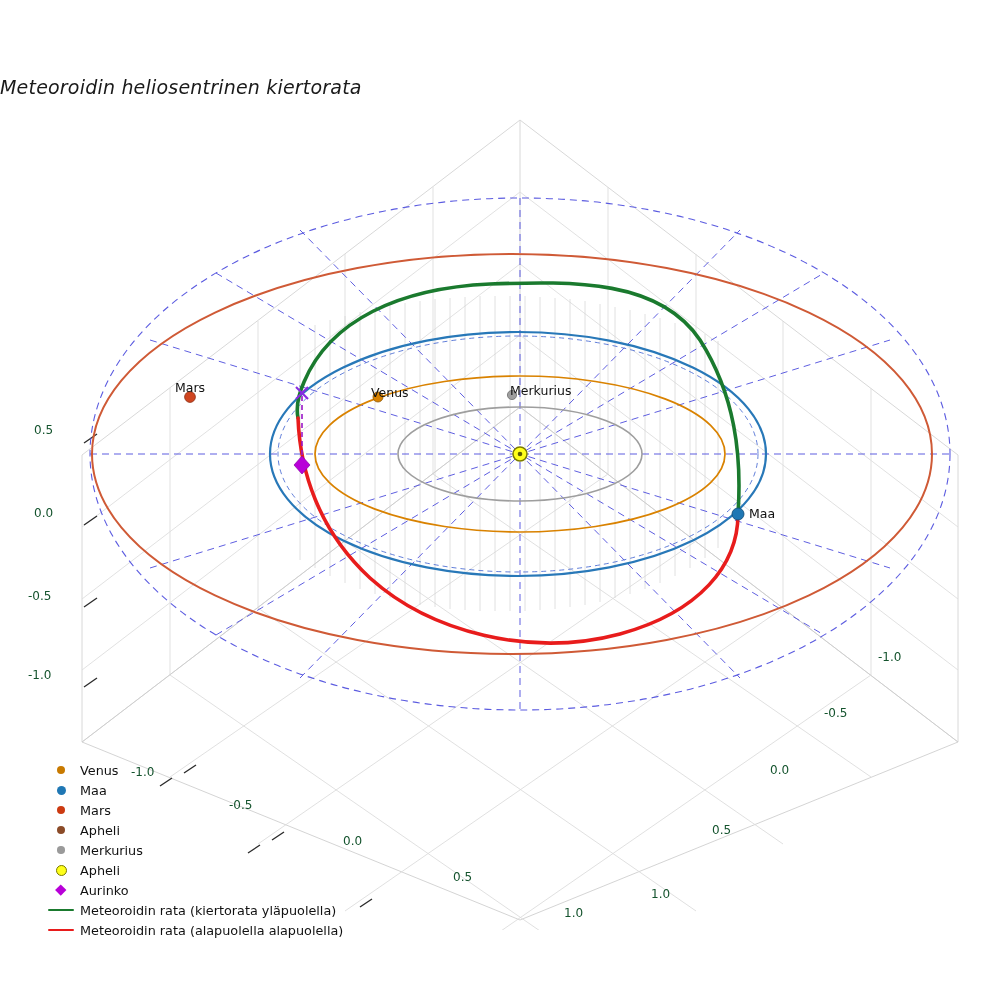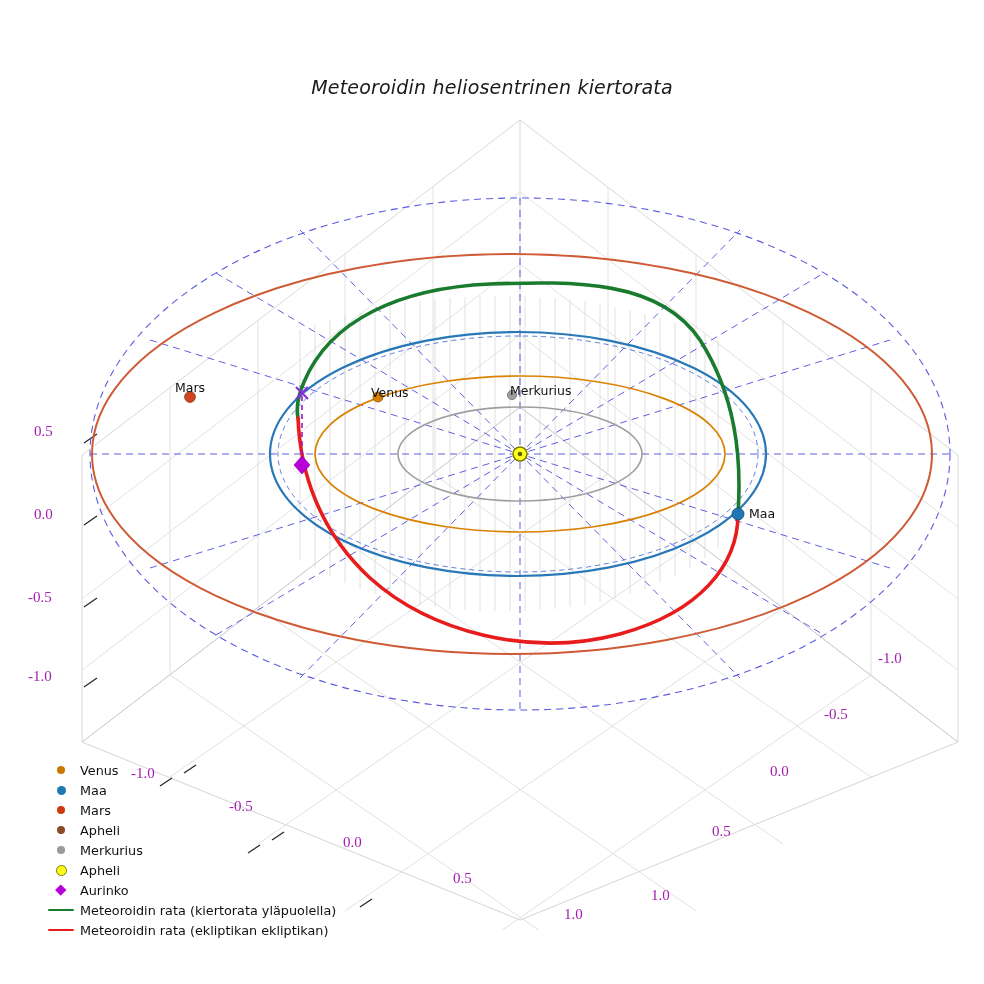--- a/index.html
+++ b/index.html
@@ -25,32 +25,31 @@
     position: absolute;
     left: 0; top: 0;
     width: 984px;
     height: 984px;
   }
   .fig-title {
     position: absolute;
     left: 0;
     top: 76px;
     width: 984px;
-    text-align: center;
+    text-align: left;
     font-size: 19px;
     font-style: italic;
     color: #1a1a1a;
     letter-spacing: .2px;
   }
   .tick-label {
     position: absolute;
-    font-size: 15px;
-    color: #a21caf;
+    font-size: 12px;
+    color: #14532d;
     white-space: nowrap;
-    font-family: Liberation Serif, serif;
   }
   .pt-label {
     position: absolute;
     font-size: 12.5px;
     color: #111111;
     white-space: nowrap;
   }
   #legend {
     position: absolute;
     left: 44px;
@@ -351,18 +350,18 @@
       <span class="legend-key">
         <span class="lg-line" style="background:#1a7a2e;"></span>
       </span>
       <span class="legend-text">Meteoroidin rata (kiertorata yläpuolella)</span>
     </div>
 
     <div class="legend-row">
       <span class="legend-key">
         <span class="lg-line" style="background:#e81c1c;"></span>
       </span>
-      <span class="legend-text">Meteoroidin rata (ekliptikan ekliptikan)</span>
+      <span class="legend-text">Meteoroidin rata (alapuolella alapuolella)</span>
     </div>
 
   </div>
 
 </div>
 
 </body></html>

